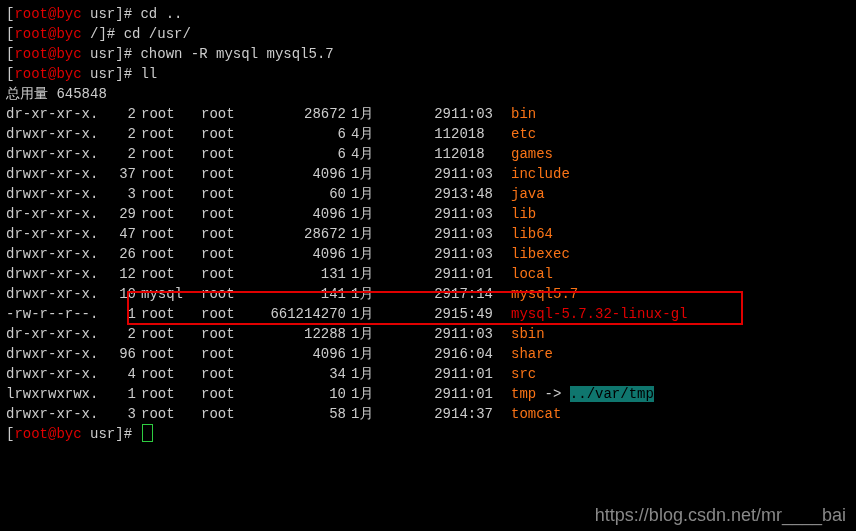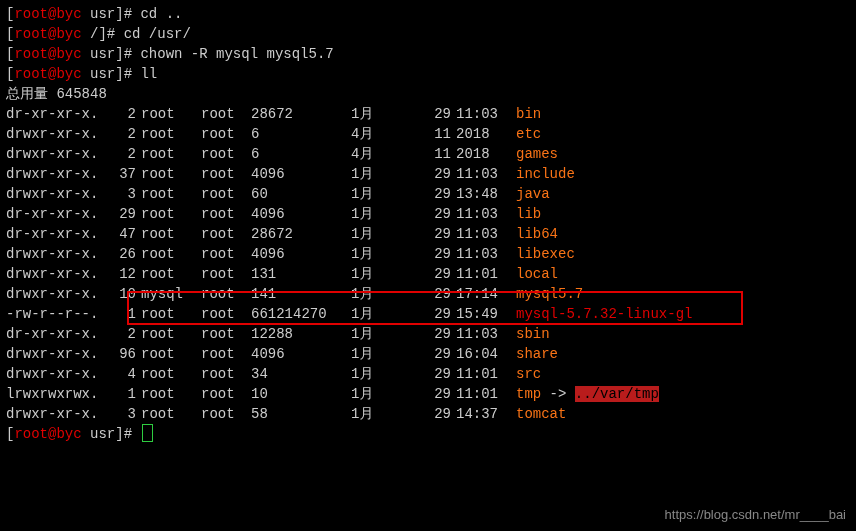--- a/index.html
+++ b/index.html
@@ -1,33 +1,33 @@
 <!DOCTYPE html>
 <html><head>
 <meta charset="utf-8">
 <style>
   html,body{margin:0;padding:0;background:#000;color:#ccc;font-family:"Courier New",monospace;font-size:14px;line-height:20px;width:856px;height:531px;overflow:hidden;position:relative}
   .term{padding:4px 6px;white-space:pre}
   .red{color:#e00000}
   .cyan{color:#f97316}
   .white{color:#ccc}
-  .bg-green{background:#b91c1c;color:#000}
+  .bg-green{background:#0f766e;color:#000}
   .row{display:flex}
   .row>span{display:inline-block}
   .cursor{display:inline-block;width:9px;height:16px;border:1px solid #2ecc40;margin-left:2px;vertical-align:middle}
   .highlight-box{position:absolute;border:2px solid #e00000;pointer-events:none}
-  .watermark{position:absolute;right:10px;bottom:6px;font-family:Arial,sans-serif;font-size:13px;color:#888}
+  .watermark{position:absolute;right:10px;bottom:6px;font-family:Arial,sans-serif;font-size:18px;color:#888}
   .c-perm{width:100px}
   .c-links{width:30px;text-align:right}
   .c-owner{width:60px;padding-left:5px}
   .c-group{width:50px}
-  .c-size{width:95px;}
+  .c-size{width:95px;text-align:right}
   .c-date{width:70px;padding-left:5px}
   .c-day{width:30px;text-align:right}
-  .c-time{width:55px;padding-left:5px}
+  .c-time{width:55px;}
   .c-name{padding-left:5px}
 </style>
 </head>
 <body>
 
 <div class="term" id="term"><div class="row"><span class="white">[</span><span class="red">root</span><span class="red">@</span><span class="red">byc</span><span class="white"> usr]# </span><span class="white">cd ..</span></div><div class="row"><span class="white">[</span><span class="red">root</span><span class="red">@</span><span class="red">byc</span><span class="white"> /]# </span><span class="white">cd /usr/</span></div><div class="row"><span class="white">[</span><span class="red">root</span><span class="red">@</span><span class="red">byc</span><span class="white"> usr]# </span><span class="white">chown -R mysql mysql5.7</span></div><div class="row"><span class="white">[</span><span class="red">root</span><span class="red">@</span><span class="red">byc</span><span class="white"> usr]# </span><span class="white">ll</span></div><div>总用量 645848</div><div class="row"><span class="c-perm">dr-xr-xr-x.</span><span class="c-links">2</span><span class="c-owner">root</span><span class="c-group">root</span><span class="c-size">28672</span><span class="c-date">1月</span><span class="c-day">29</span><span class="c-time">11:03</span><span class="c-name"><span class="cyan">bin</span></span></div><div class="row"><span class="c-perm">drwxr-xr-x.</span><span class="c-links">2</span><span class="c-owner">root</span><span class="c-group">root</span><span class="c-size">6</span><span class="c-date">4月</span><span class="c-day">11</span><span class="c-time">2018</span><span class="c-name"><span class="cyan">etc</span></span></div><div class="row"><span class="c-perm">drwxr-xr-x.</span><span class="c-links">2</span><span class="c-owner">root</span><span class="c-group">root</span><span class="c-size">6</span><span class="c-date">4月</span><span class="c-day">11</span><span class="c-time">2018</span><span class="c-name"><span class="cyan">games</span></span></div><div class="row"><span class="c-perm">drwxr-xr-x.</span><span class="c-links">37</span><span class="c-owner">root</span><span class="c-group">root</span><span class="c-size">4096</span><span class="c-date">1月</span><span class="c-day">29</span><span class="c-time">11:03</span><span class="c-name"><span class="cyan">include</span></span></div><div class="row"><span class="c-perm">drwxr-xr-x.</span><span class="c-links">3</span><span class="c-owner">root</span><span class="c-group">root</span><span class="c-size">60</span><span class="c-date">1月</span><span class="c-day">29</span><span class="c-time">13:48</span><span class="c-name"><span class="cyan">java</span></span></div><div class="row"><span class="c-perm">dr-xr-xr-x.</span><span class="c-links">29</span><span class="c-owner">root</span><span class="c-group">root</span><span class="c-size">4096</span><span class="c-date">1月</span><span class="c-day">29</span><span class="c-time">11:03</span><span class="c-name"><span class="cyan">lib</span></span></div><div class="row"><span class="c-perm">dr-xr-xr-x.</span><span class="c-links">47</span><span class="c-owner">root</span><span class="c-group">root</span><span class="c-size">28672</span><span class="c-date">1月</span><span class="c-day">29</span><span class="c-time">11:03</span><span class="c-name"><span class="cyan">lib64</span></span></div><div class="row"><span class="c-perm">drwxr-xr-x.</span><span class="c-links">26</span><span class="c-owner">root</span><span class="c-group">root</span><span class="c-size">4096</span><span class="c-date">1月</span><span class="c-day">29</span><span class="c-time">11:03</span><span class="c-name"><span class="cyan">libexec</span></span></div><div class="row"><span class="c-perm">drwxr-xr-x.</span><span class="c-links">12</span><span class="c-owner">root</span><span class="c-group">root</span><span class="c-size">131</span><span class="c-date">1月</span><span class="c-day">29</span><span class="c-time">11:01</span><span class="c-name"><span class="cyan">local</span></span></div><div class="row"><span class="c-perm">drwxr-xr-x.</span><span class="c-links">10</span><span class="c-owner">mysql</span><span class="c-group">root</span><span class="c-size">141</span><span class="c-date">1月</span><span class="c-day">29</span><span class="c-time">17:14</span><span class="c-name"><span class="cyan">mysql5.7</span></span></div><div class="row"><span class="c-perm">-rw-r--r--.</span><span class="c-links">1</span><span class="c-owner">root</span><span class="c-group">root</span><span class="c-size">661214270</span><span class="c-date">1月</span><span class="c-day">29</span><span class="c-time">15:49</span><span class="c-name"><span class="red">mysql-5.7.32-linux-gl</span></span></div><div class="row"><span class="c-perm">dr-xr-xr-x.</span><span class="c-links">2</span><span class="c-owner">root</span><span class="c-group">root</span><span class="c-size">12288</span><span class="c-date">1月</span><span class="c-day">29</span><span class="c-time">11:03</span><span class="c-name"><span class="cyan">sbin</span></span></div><div class="row"><span class="c-perm">drwxr-xr-x.</span><span class="c-links">96</span><span class="c-owner">root</span><span class="c-group">root</span><span class="c-size">4096</span><span class="c-date">1月</span><span class="c-day">29</span><span class="c-time">16:04</span><span class="c-name"><span class="cyan">share</span></span></div><div class="row"><span class="c-perm">drwxr-xr-x.</span><span class="c-links">4</span><span class="c-owner">root</span><span class="c-group">root</span><span class="c-size">34</span><span class="c-date">1月</span><span class="c-day">29</span><span class="c-time">11:01</span><span class="c-name"><span class="cyan">src</span></span></div><div class="row"><span class="c-perm">lrwxrwxrwx.</span><span class="c-links">1</span><span class="c-owner">root</span><span class="c-group">root</span><span class="c-size">10</span><span class="c-date">1月</span><span class="c-day">29</span><span class="c-time">11:01</span><span class="c-name"><span class="cyan">tmp</span><span class="white"> -&gt; </span><span class="bg-green">../var/tmp</span></span></div><div class="row"><span class="c-perm">drwxr-xr-x.</span><span class="c-links">3</span><span class="c-owner">root</span><span class="c-group">root</span><span class="c-size">58</span><span class="c-date">1月</span><span class="c-day">29</span><span class="c-time">14:37</span><span class="c-name"><span class="cyan">tomcat</span></span></div><div class="row"><span class="white">[</span><span class="red">root</span><span class="red">@</span><span class="red">byc</span><span class="white"> usr]# </span><span class="cursor"></span></div></div>
 <div class="highlight-box" id="hl" style="left: 127px; top: 291px; width: 612px; height: 30px;"></div>
 <div class="watermark">https://blog.csdn.net/mr____bai</div>
 
 </body></html>

